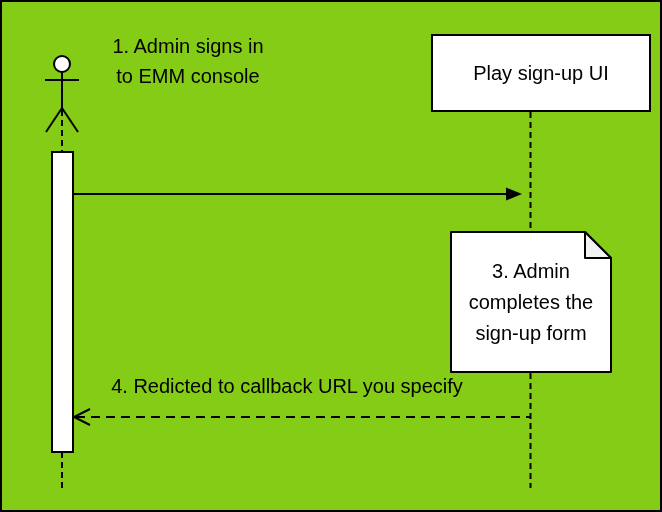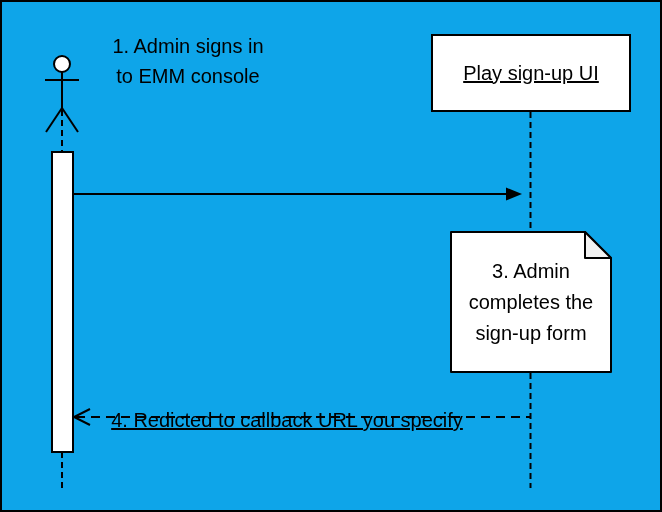--- a/index.html
+++ b/index.html
@@ -7,21 +7,21 @@
     padding: 0;
     background: #ffffff;
     font-family: "Liberation Sans", sans-serif;
   }
   .canvas {
     position: relative;
     width: 662px;
     height: 512px;
     box-sizing: border-box;
     border: 2px solid #000000;
-    background: #0ea5e9;
+    background: #84cc16;
     overflow: hidden;
   }
   .diagram-svg {
     position: absolute;
     left: 0;
     top: 0;
     width: 662px;
     height: 512px;
   }
   .label {
@@ -40,39 +40,37 @@
   .msg-label {
     line-height: 24px;
   }
   .msg2-label {
     left: 116px;
     top: 164px;
     width: 360px;
   }
   .msg4-label {
     left: 95px;
-    top: 406px;
+    top: 372px;
     width: 380px;
-    text-decoration: underline;
   }
   .participant-box {
     position: absolute;
     left: 429px;
     top: 32px;
-    width: 200px;
+    width: 220px;
     height: 78px;
     box-sizing: border-box;
     border: 2px solid #000000;
     background: #ffffff;
     display: flex;
     align-items: center;
     justify-content: center;
     font-size: 20px;
     color: #000000;
-    text-decoration: underline;
   }
   .note-label {
     left: 449px;
     top: 230px;
     width: 160px;
     height: 140px;
     line-height: 31px;
     display: flex;
     align-items: center;
     justify-content: center;

